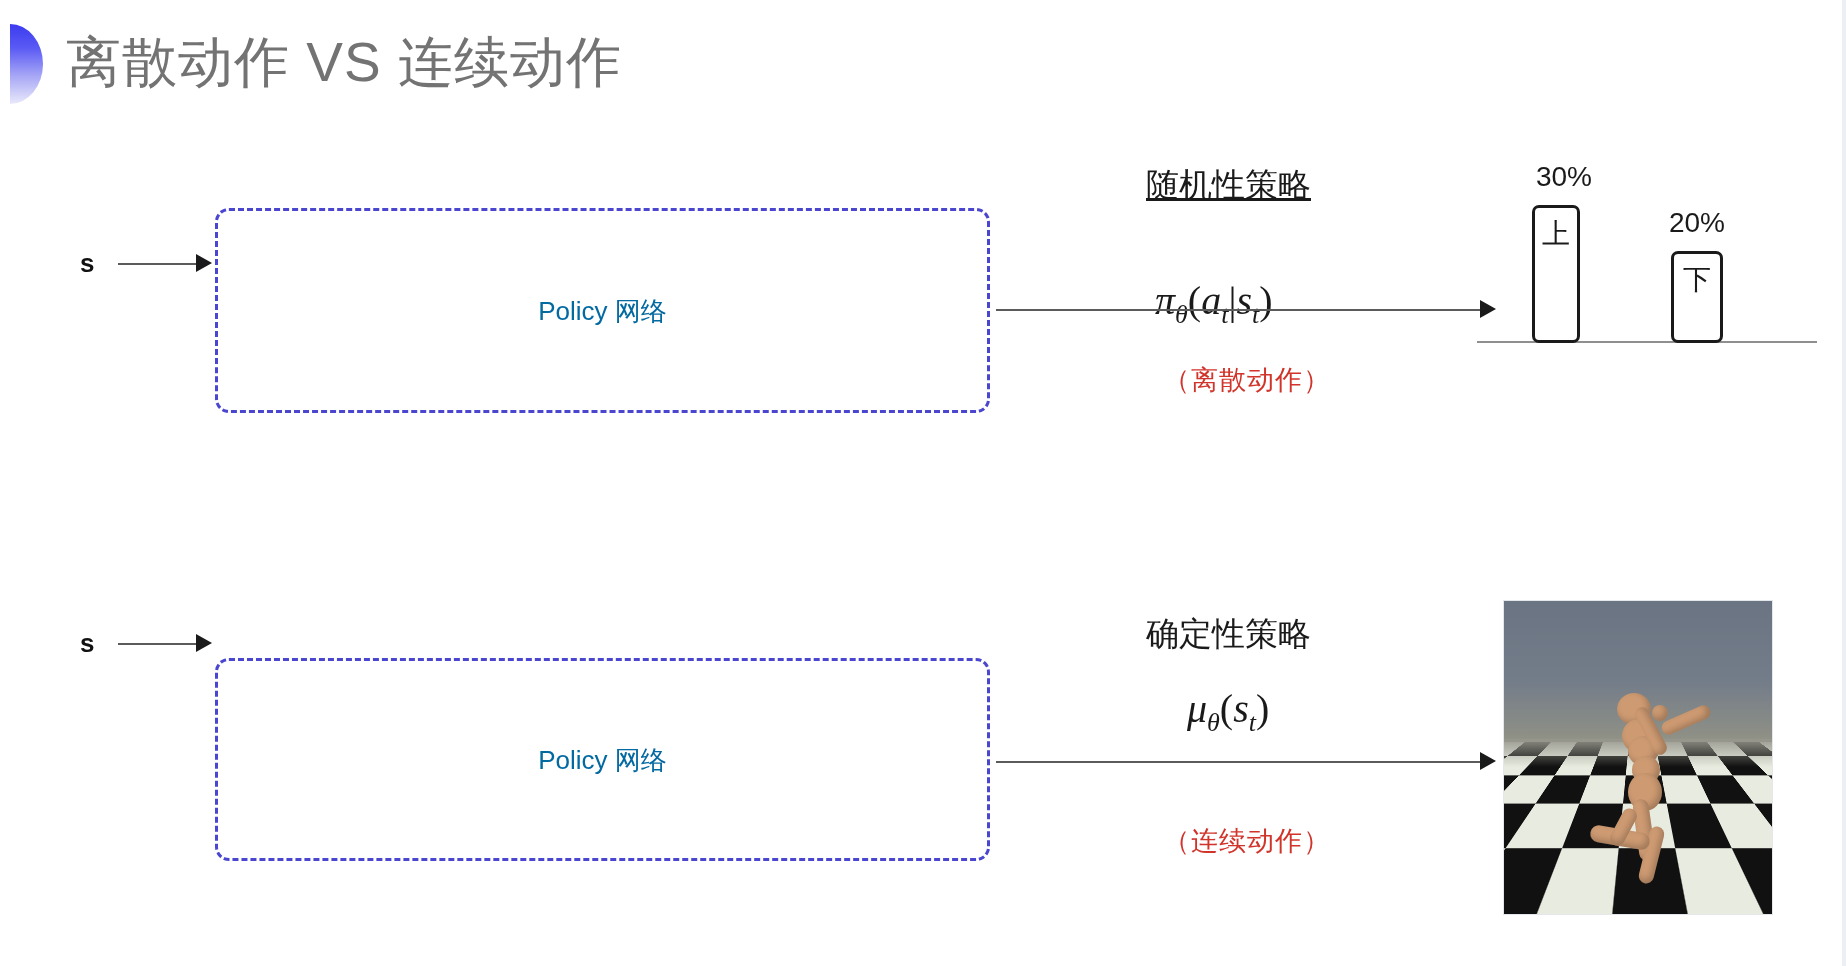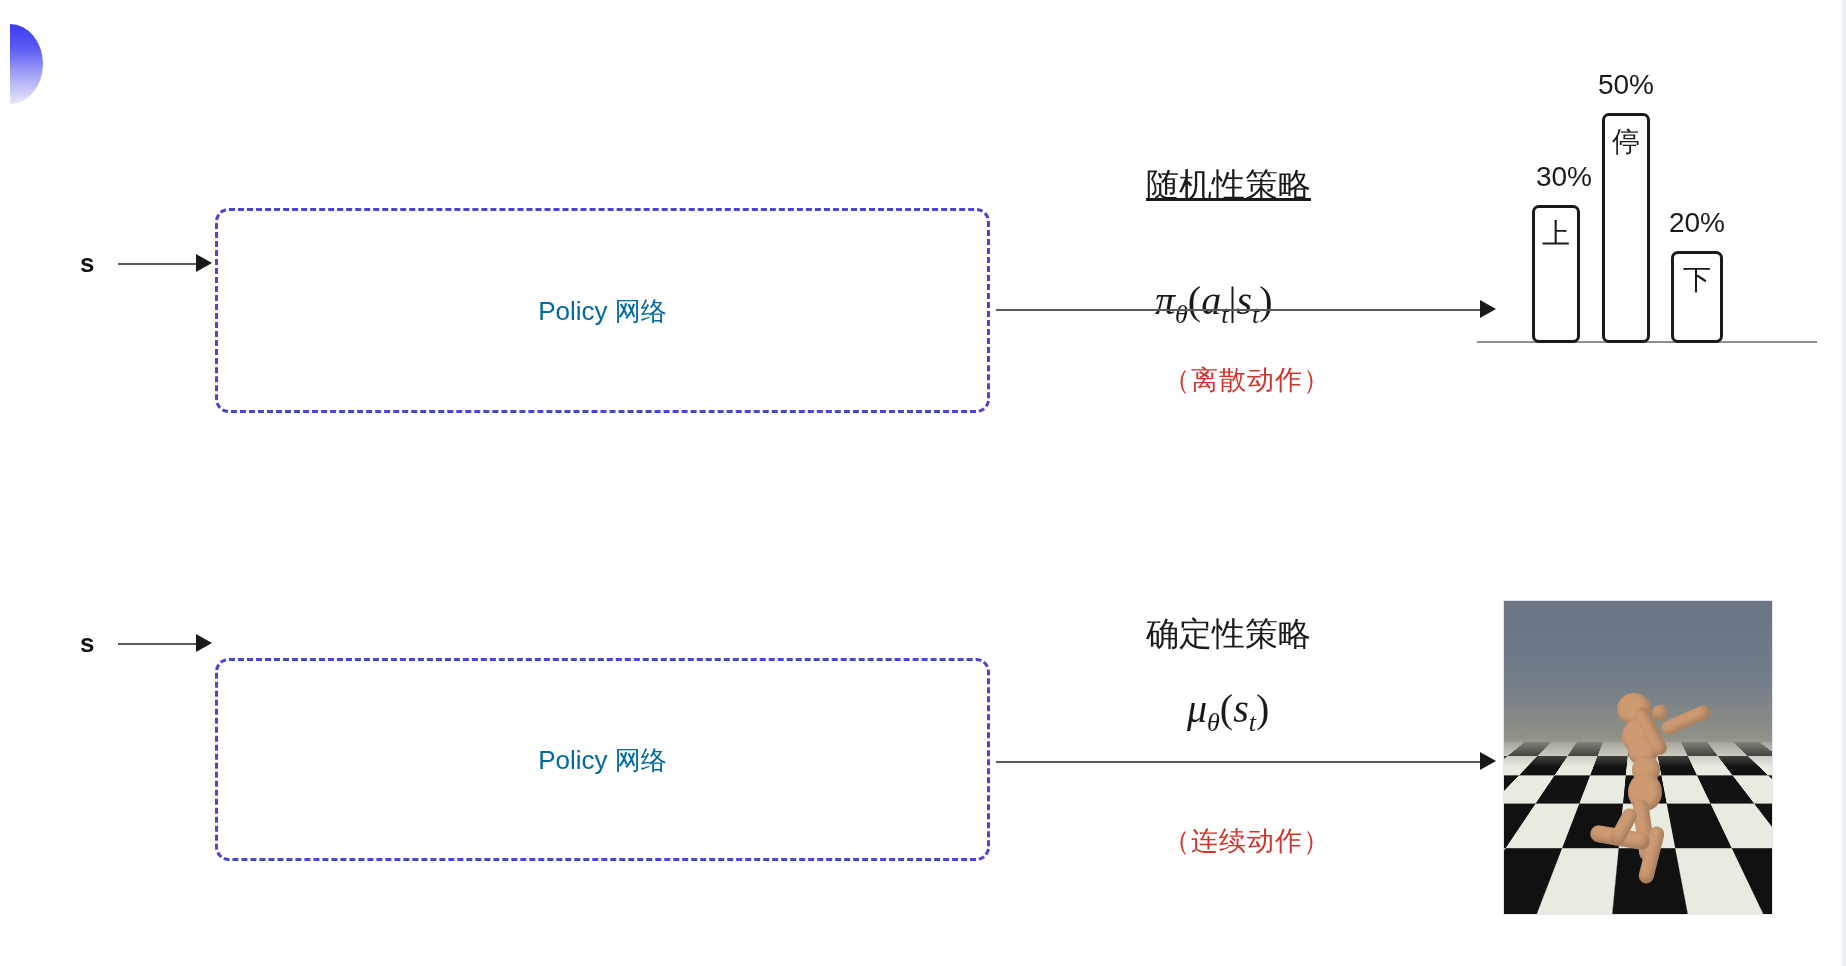--- a/index.html
+++ b/index.html
@@ -208,20 +208,21 @@
     right: 0; top: 0; width: 4px; height: 100%;
     background: #eceff3;
   }
 </style>
 </head>
 <body>
 
 <div id="slide">
 
   <div id="title-decor"></div>
+  <div id="page-title">离散动作 VS 连续动作</div>
 
   <div id="right-rule"></div>
 
   <div>
 
     <div class="state-label" style="left:80px; top:248px;">s</div>
 
     <div class="arrow-line" style="left:118px; top:263px; width:82px;"></div>
     <div class="arrow-head" style="left:196px; top:254px;"></div>
 
@@ -242,25 +243,20 @@
 
     <div id="bar-chart">
       <div id="bar-axis"></div>
 
       <div class="bar-group" style="left:55px; width:48px; height:138px;">
         <div class="bar-value" style="top:-44px;margin-left:8px;">30%</div>
         <div class="bar-rect" style="height:138px;"></div>
         <div class="bar-cat" style="bottom:-48px;">上</div>
       </div>
 
-      <div class="bar-group" style="left:125px; width:48px; height:230px;">
-        <div class="bar-value" style="top:-44px;">50%</div>
-        <div class="bar-rect" style="height:230px;"></div>
-        <div class="bar-cat" style="bottom:-48px;">停</div>
-      </div>
 
       <div class="bar-group" style="left:194px; width:52px; height:92px;">
         <div class="bar-value" style="top:-44px;">20%</div>
         <div class="bar-rect" style="height:92px;"></div>
         <div class="bar-cat" style="bottom:-48px;">下</div>
       </div>
     </div>
   </div>
 
   <div>

